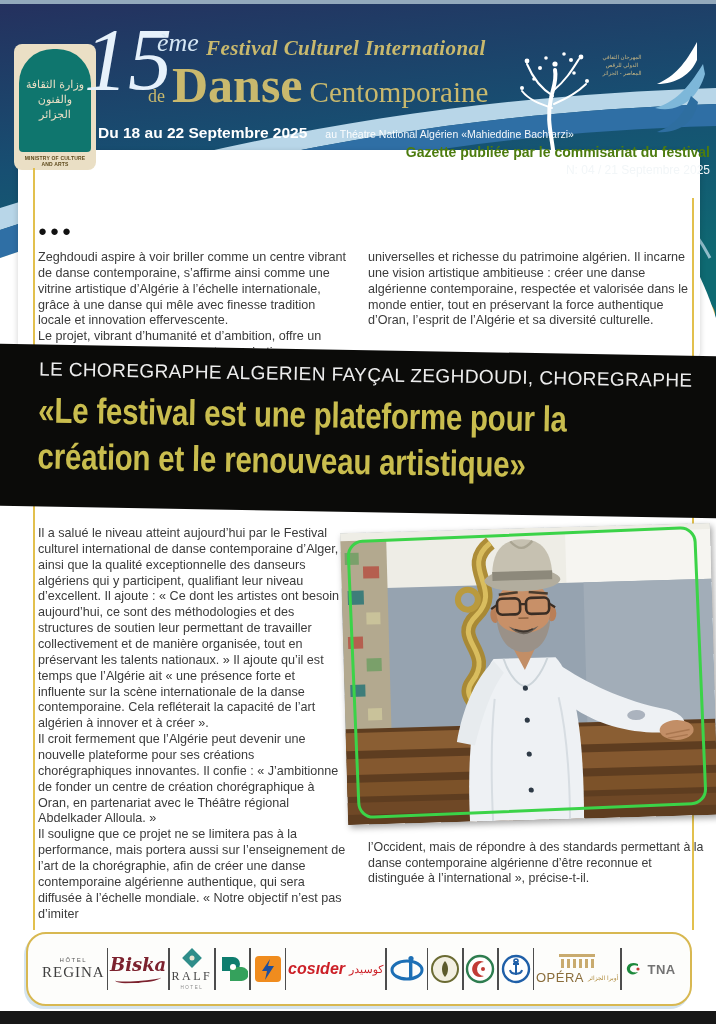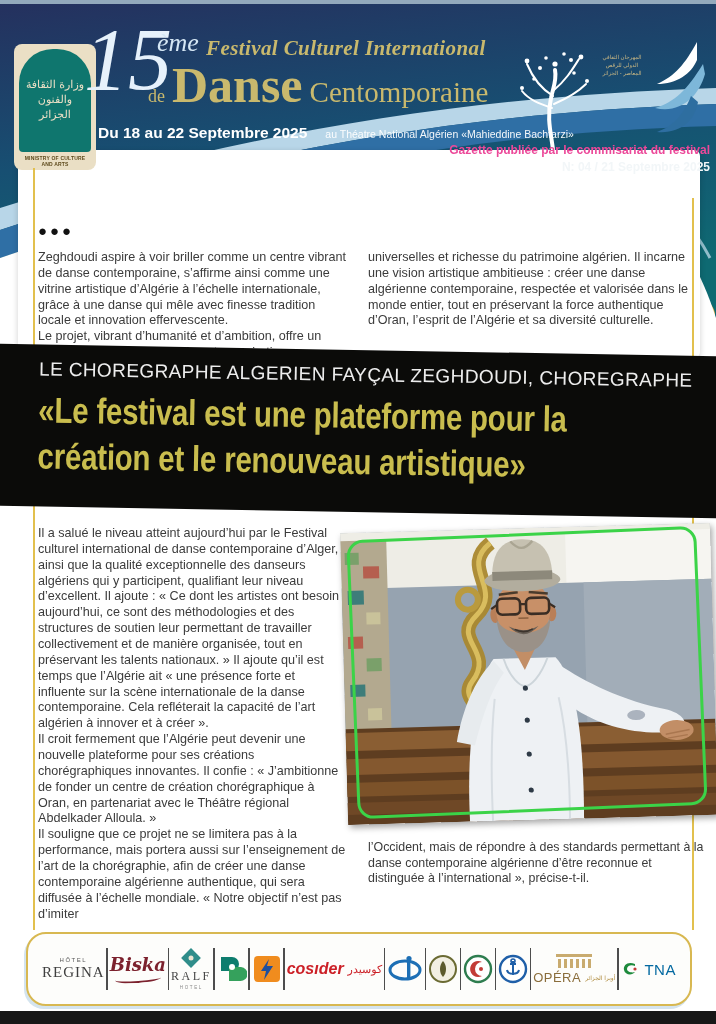--- a/index.html
+++ b/index.html
@@ -26,22 +26,22 @@
   .t2 .danse{font-size:50px;font-weight:700;line-height:1;}
   .t2 .rest{font-size:29px;}
   .dateline{position:absolute;left:98px;top:124px;z-index:2;color:#ffffff;display:flex;align-items:baseline;gap:7px;white-space:nowrap;}
   .dateline .d-main{font-size:15.5px;font-weight:bold;}
   .dateline .d-venue{font-size:10.5px;font-weight:normal;opacity:.95;margin-left:11px;}
   .tree{position:absolute;left:516px;top:46px;z-index:2;}
   .festlogo{position:absolute;left:599px;top:54px;z-index:2;width:46px;text-align:center;
             font-size:5.5px;line-height:1.45;color:#c7b684;direction:rtl;}
   .dancer{position:absolute;left:645px;top:36px;z-index:2;}
   .gazette{position:absolute;right:6px;top:142px;z-index:2;text-align:right;line-height:1.45;}
-  .gazette .g1{font-size:12px;font-weight:bold;color:#ec4899;}
-  .gazette .g2{font-size:12px;font-weight:bold;color:#f2f6f8;}
+  .gazette .g1{font-size:14px;font-weight:bold;color:#4d7c0f;}
+  .gazette .g2{font-size:12px;font-weight:normal;color:#f2f6f8;}
   
   .intro-card{position:absolute;left:18px;top:150px;width:682px;height:208px;background:#fff;
               border-radius:6px;box-shadow:0 2px 6px rgba(0,0,0,.18);z-index:1;}
   .gold-line{position:absolute;width:2px;background:#e2c04e;z-index:2;}
   .gl-left{left:33px;top:168px;height:762px;}
   .gl-right{left:692px;top:198px;height:732px;}
   .dots{position:absolute;left:38px;top:222px;z-index:2;font-size:15px;letter-spacing:3px;color:#111;}
   .prose{font-size:12.6px;line-height:1.26;color:#3b3b3b;white-space:pre-line;z-index:2;position:absolute;}
   .intro-left{left:38px;top:250px;width:312px;}
   .intro-right{left:368px;top:250px;width:328px;}
@@ -70,21 +70,21 @@
   .regina-top{font-size:6px;letter-spacing:1.5px;color:#5a5a5a;}
   .regina-name{font-family:"Liberation Serif",serif;font-size:15px;color:#3f3f3f;letter-spacing:1px;}
   .biska-name{font-family:"DejaVu Serif",serif;font-style:italic;font-weight:bold;font-size:18px;color:#7c222e;line-height:1;}
   .biska-sw{width:46px;height:6px;border-bottom:2px solid #7c222e;border-radius:50%;transform:rotate(-4deg);}
   .ralf-name{font-family:"Liberation Serif",serif;font-size:12px;letter-spacing:2.5px;color:#474747;}
   .ralf-sub{font-size:4.5px;letter-spacing:1.6px;color:#8a8a8a;}
   .cos-name{font-style:italic;font-weight:bold;font-size:16px;color:#cc2027;line-height:1;}
   .cos-ar{font-size:11px;color:#cc2027;}
   .opera-name{font-size:13px;font-weight:normal;color:#8a6d3b;letter-spacing:.5px;}
   .opera-ar{font-size:6px;color:#b08c3f;}
-  .tna-name{font-size:15px;font-weight:normal;color:#0369a1;letter-spacing:.5px;}
+  .tna-name{font-size:13px;font-weight:bold;color:#737373;letter-spacing:.5px;}
   .bottom-bar{position:absolute;left:0;bottom:0;width:716px;height:13px;background:#171717;z-index:5;}
 </style>
 </head>
 <body>
 
 <div class="page">
 
   <div class="hdr-bg">
     <svg width="716" height="322" viewBox="0 0 716 322">
       <defs>

